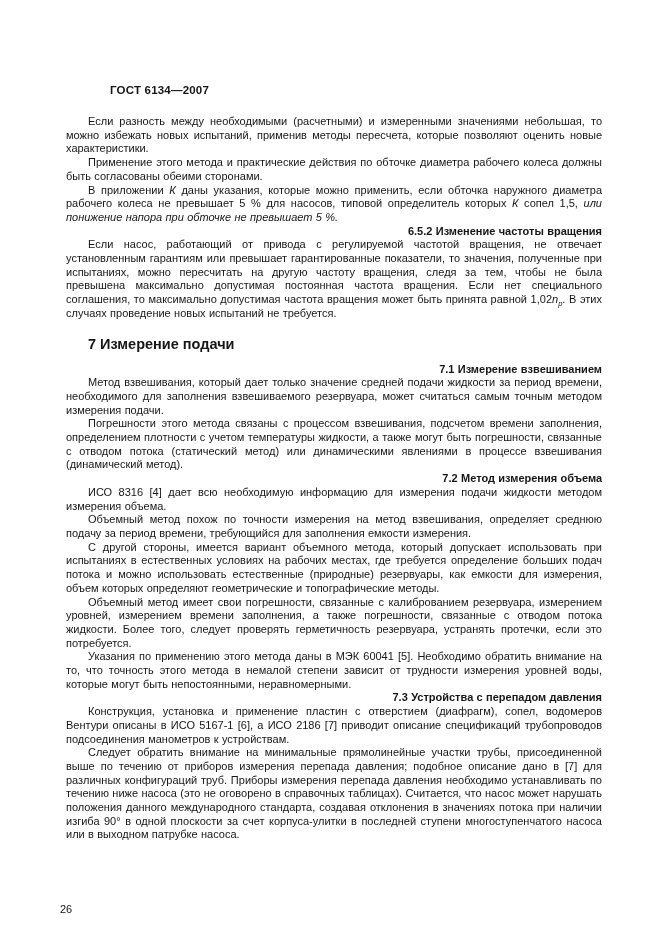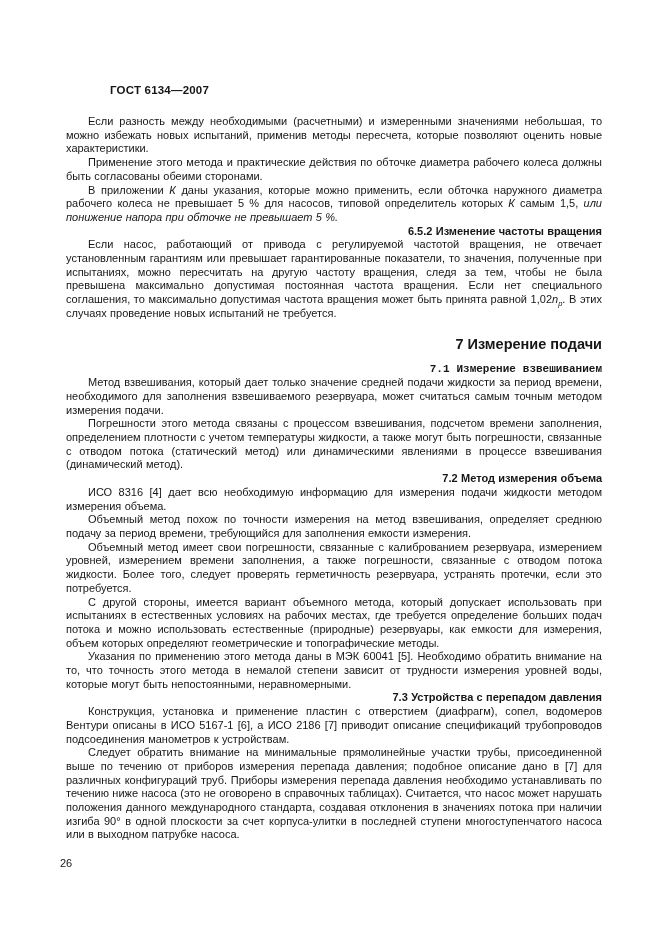--- a/index.html
+++ b/index.html
@@ -39,67 +39,65 @@
   }
   .it {
     font-style: italic;
   }
   .section-title {
     font-size: 14.5px;
     font-weight: bold;
     margin: 15px 0 11px 0;
     text-indent: 22px;
     line-height: 16px;
-    text-align: right;
   }
   .gap-before-71 {
     margin-top: 0;
-    font-family: Liberation Mono, monospace;
   }
   sub.var-sub {
     font-size: 7.5px;
     font-style: italic;
     line-height: 0;
   }
   .page-number {
     position: absolute;
     left: 60px;
-    top: 857px;
+    top: 903px;
     font-size: 11px;
   }
 </style>
 </head>
 <body>
 
 <div class="page">
 
   <div class="doc-header">ГОСТ 6134—2007</div>
 
   <div>
 
     <p class="body-text">Если разность между необходимыми (расчетными) и измеренными значениями небольшая, то можно избежать новых испытаний, применив методы пересчета, которые позволяют оценить новые характеристики.</p>
     <p class="body-text">Применение этого метода и практические действия по обточке диаметра рабочего колеса должны быть согласованы обеими сторонами.</p>
 
-    <p class="body-text"><span>В приложении </span><span class="it">К</span><span> даны указания, которые можно применить, если обточка наружного диаметра рабочего колеса не превышает 5 % для насосов, типовой определитель которых </span><span class="it">К</span><span> самым 1,5, </span><span class="it">или понижение напора при обточке не превышает 5 %.</span></p>
+    <p class="body-text"><span>В приложении </span><span class="it">К</span><span> даны указания, которые можно применить, если обточка наружного диаметра рабочего колеса не превышает 5 % для насосов, типовой определитель которых </span><span class="it">К</span><span> сопел 1,5, </span><span class="it">или понижение напора при обточке не превышает 5 %.</span></p>
 
     <p class="body-text bold">6.5.2 Изменение частоты вращения</p>
 
     <p class="body-text"><span>Если насос, работающий от привода с регулируемой частотой вращения, не отвечает установленным гарантиям или превышает гарантированные показатели, то значения, полученные при испытаниях, можно пересчитать на другую частоту вращения, следя за тем, чтобы не была превышена максимально допустимая постоянная частота вращения. Если нет специального соглашения, то максимально допустимая частота вращения может быть принята равной 1,02</span><span class="it">n</span><sub class="var-sub">р</sub><span>. В этих случаях проведение новых испытаний не требуется.</span></p>
 
     <h2 class="section-title">7 Измерение подачи</h2>
 
     <p class="body-text bold gap-before-71">7.1 Измерение взвешиванием</p>
     <p class="body-text">Метод взвешивания, который дает только значение средней подачи жидкости за период времени, необходимого для заполнения взвешиваемого резервуара, может считаться самым точным методом измерения подачи.</p>
     <p class="body-text">Погрешности этого метода связаны с процессом взвешивания, подсчетом времени заполнения, определением плотности с учетом температуры жидкости, а также могут быть погрешности, связанные с отводом потока (статический метод) или динамическими явлениями в процессе взвешивания (динамический метод).</p>
 
     <p class="body-text bold">7.2 Метод измерения объема</p>
     <p class="body-text">ИСО 8316 [4] дает всю необходимую информацию для измерения подачи жидкости методом измерения объема.</p>
     <p class="body-text">Объемный метод похож по точности измерения на метод взвешивания, определяет среднюю подачу за период времени, требующийся для заполнения емкости измерения.</p>
+    <p class="body-text">С другой стороны, имеется вариант объемного метода, который допускает использовать при испытаниях в естественных условиях на рабочих местах, где требуется определение больших подач потока и можно использовать естественные (природные) резервуары, как емкости для измерения, объем которых определяют геометрические и топографические методы.</p>
     <p class="body-text">Объемный метод имеет свои погрешности, связанные с калиброванием резервуара, измерением уровней, измерением времени заполнения, а также погрешности, связанные с отводом потока жидкости. Более того, следует проверять герметичность резервуара, устранять протечки, если это потребуется.</p>
-    <p class="body-text">С другой стороны, имеется вариант объемного метода, который допускает использовать при испытаниях в естественных условиях на рабочих местах, где требуется определение больших подач потока и можно использовать естественные (природные) резервуары, как емкости для измерения, объем которых определяют геометрические и топографические методы.</p>
     <p class="body-text">Указания по применению этого метода даны в МЭК 60041 [5]. Необходимо обратить внимание на то, что точность этого метода в немалой степени зависит от трудности измерения уровней воды, которые могут быть непостоянными, неравномерными.</p>
 
     <p class="body-text bold">7.3 Устройства с перепадом давления</p>
     <p class="body-text">Конструкция, установка и применение пластин с отверстием (диафрагм), сопел, водомеров Вентури описаны в ИСО 5167-1 [6], а ИСО 2186 [7] приводит описание спецификаций трубопроводов подсоединения манометров к устройствам.</p>
     <p class="body-text">Следует обратить внимание на минимальные прямолинейные участки трубы, присоединенной выше по течению от приборов измерения перепада давления; подобное описание дано в [7] для различных конфигураций труб. Приборы измерения перепада давления необходимо устанавливать по течению ниже насоса (это не оговорено в справочных таблицах). Считается, что насос может нарушать положения данного международного стандарта, создавая отклонения в значениях потока при наличии изгиба 90° в одной плоскости за счет корпуса-улитки в последней ступени многоступенчатого насоса или в выходном патрубке насоса.</p>
 
   </div>
 
   <div class="page-number">26</div>
 

